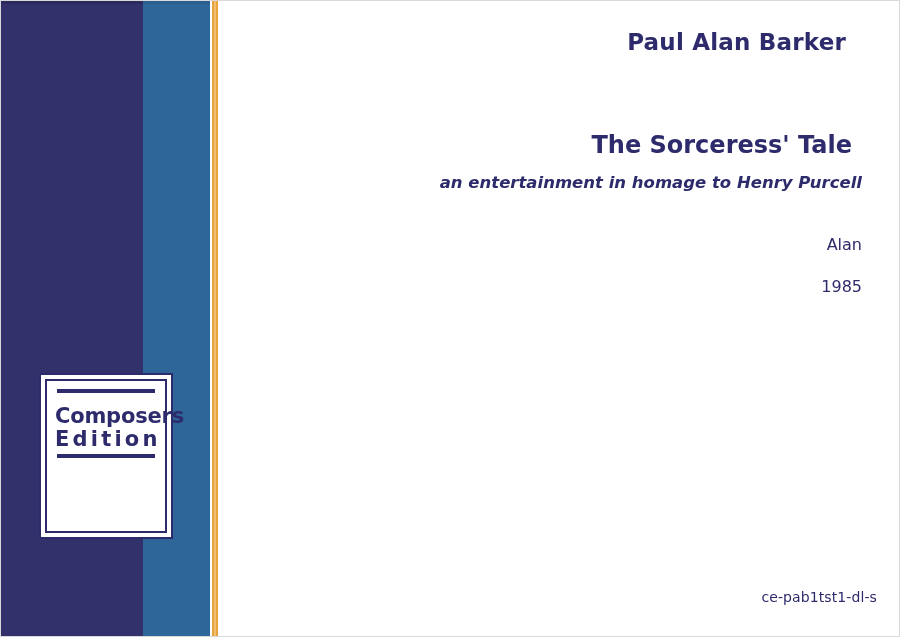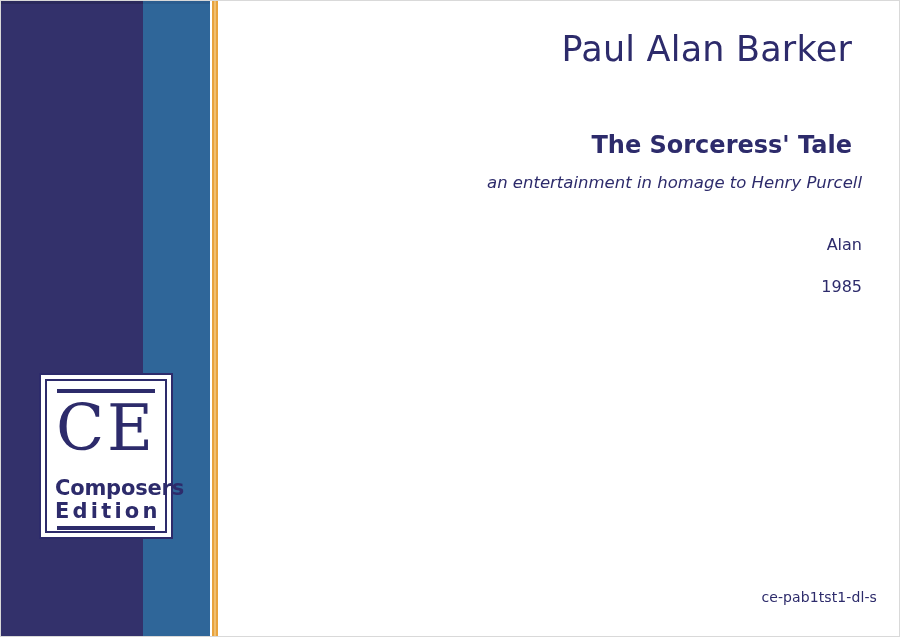--- a/index.html
+++ b/index.html
@@ -84,25 +84,25 @@
   .text-col {
     position: absolute;
     left: 420px;
     top: 0;
     width: 441px;
     text-align: right;
     color: #2d2b6b;
   }
   .composer {
     position: absolute;
-    right: 10px;
+    right: 16px;
     top: 29px;
     width: 100%;
-    font-size: 35px;
-    font-weight: normal;
+    font-size: 23px;
+    font-weight: bold;
     letter-spacing: 0.2px;
     line-height: 1.1;
     white-space: nowrap;
   }
   .work-title {
     position: absolute;
     right: 10px;
     top: 130px;
     width: 100%;
     font-size: 24px;
@@ -110,21 +110,21 @@
     line-height: 1.2;
     white-space: nowrap;
   }
   .work-subtitle {
     position: absolute;
     right: 0;
     top: 172px;
     width: 100%;
     font-size: 16.5px;
     font-style: italic;
-    font-weight: normal;
+    font-weight: bold;
     line-height: 1.25;
     white-space: nowrap;
   }
   .score-label {
     position: absolute;
     right: 0;
     top: 234px;
     width: 100%;
     font-size: 16px;
     font-weight: normal;
@@ -230,21 +230,20 @@
     <div class="work-subtitle">an entertainment in homage to Henry Purcell</div>
 
     <div class="score-label">Alan</div>
 
     <div class="year-label">1985</div>
   </div>
 
   <div class="logo">
     <div class="logo-inner">
       <div class="logo-rule logo-rule-top"></div>
-      <div class="logo-ce">CE</div>
       <div class="logo-composers">Composers</div>
       <div class="logo-edition">Edition</div>
       <div class="logo-rule logo-rule-bottom"></div>
     </div>
   </div>
 
   <div class="catalogue-code">ce-pab1tst1-dl-s</div>
 
 </div>
 

